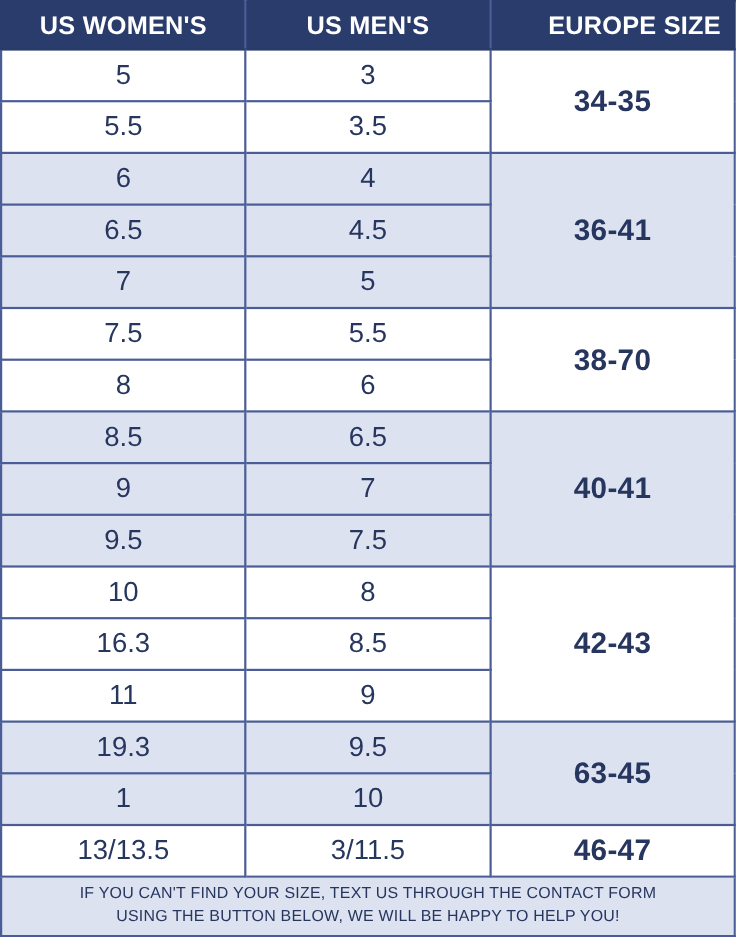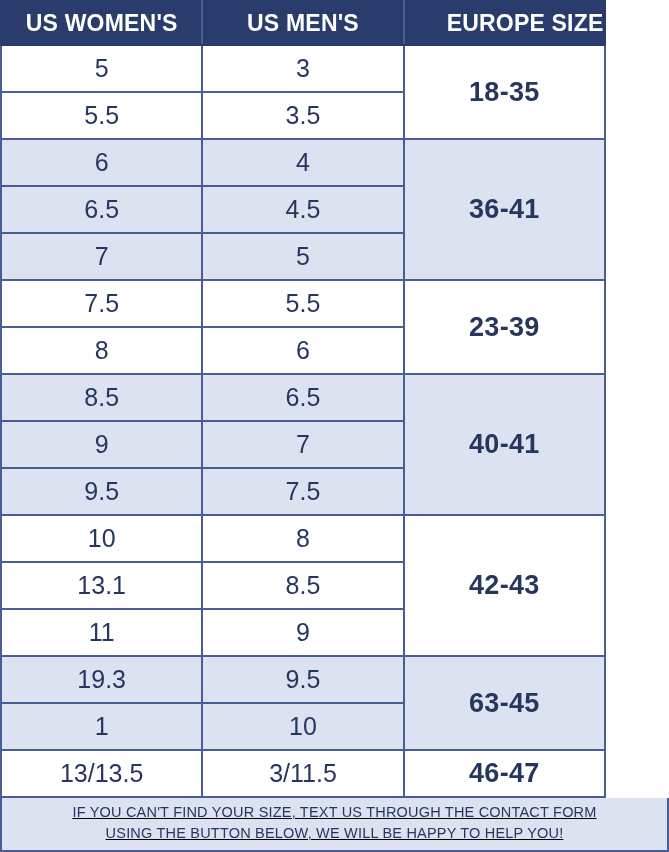--- a/index.html
+++ b/index.html
@@ -15,21 +15,21 @@
     width: 669px;
     height: 852px;
     background: #ffffff;
     display: flex;
     flex-direction: column;
     overflow: hidden;
   }
 
   
   table.size-table {
-    width: 606px;
+    width: 669px;
     border-collapse: collapse;
     table-layout: fixed;
   }
 
   table.size-table col { width: 33.3333%; }
 
   
   thead tr.header-row { height: 44px; }
 
   th.header-cell {
@@ -87,21 +87,20 @@
     flex: 1 1 auto;
     background: #dce2f0;
     border: 2px solid #4a5d96;
     border-top: none;
     display: flex;
     flex-direction: column;
     align-items: center;
     justify-content: center;
     text-align: center;
     padding: 4px 10px 6px;
-    text-decoration: underline;
   }
 
   .footer-note .note-line {
     color: #27365f;
     font-size: 14.5px;
     font-weight: normal;
     letter-spacing: 0.2px;
     line-height: 1.45;
     white-space: nowrap;
   }
@@ -121,21 +120,21 @@
       <tr class="header-row">
         <th class="header-cell">US WOMEN'S</th>
         <th class="header-cell">US MEN'S</th>
         <th class="header-cell">EUROPE SIZE</th>
       </tr>
     </thead>
     <tbody id="table-body">
         <tr class="data-row shade-white">
           <td class="size-cell">5</td>
           <td class="size-cell">3</td>
-          <td class="euro-cell shade-white" rowspan="2">18-35</td>
+          <td class="euro-cell shade-white" rowspan="2">34-35</td>
         </tr>
         <tr class="data-row shade-white">
           <td class="size-cell">5.5</td>
           <td class="size-cell">3.5</td>
         </tr>
         <tr class="data-row shade-light">
           <td class="size-cell">6</td>
           <td class="size-cell">4</td>
           <td class="euro-cell shade-light" rowspan="3">36-41</td>
         </tr>
@@ -143,21 +142,21 @@
           <td class="size-cell">6.5</td>
           <td class="size-cell">4.5</td>
         </tr>
         <tr class="data-row shade-light">
           <td class="size-cell">7</td>
           <td class="size-cell">5</td>
         </tr>
         <tr class="data-row shade-white">
           <td class="size-cell">7.5</td>
           <td class="size-cell">5.5</td>
-          <td class="euro-cell shade-white" rowspan="2">23-39</td>
+          <td class="euro-cell shade-white" rowspan="2">38-70</td>
         </tr>
         <tr class="data-row shade-white">
           <td class="size-cell">8</td>
           <td class="size-cell">6</td>
         </tr>
         <tr class="data-row shade-light">
           <td class="size-cell">8.5</td>
           <td class="size-cell">6.5</td>
           <td class="euro-cell shade-light" rowspan="3">40-41</td>
         </tr>
@@ -168,21 +167,21 @@
         <tr class="data-row shade-light">
           <td class="size-cell">9.5</td>
           <td class="size-cell">7.5</td>
         </tr>
         <tr class="data-row shade-white">
           <td class="size-cell">10</td>
           <td class="size-cell">8</td>
           <td class="euro-cell shade-white" rowspan="3">42-43</td>
         </tr>
         <tr class="data-row shade-white">
-          <td class="size-cell">13.1</td>
+          <td class="size-cell">16.3</td>
           <td class="size-cell">8.5</td>
         </tr>
         <tr class="data-row shade-white">
           <td class="size-cell">11</td>
           <td class="size-cell">9</td>
         </tr>
         <tr class="data-row shade-light">
           <td class="size-cell">19.3</td>
           <td class="size-cell">9.5</td>
           <td class="euro-cell shade-light" rowspan="2">63-45</td>

